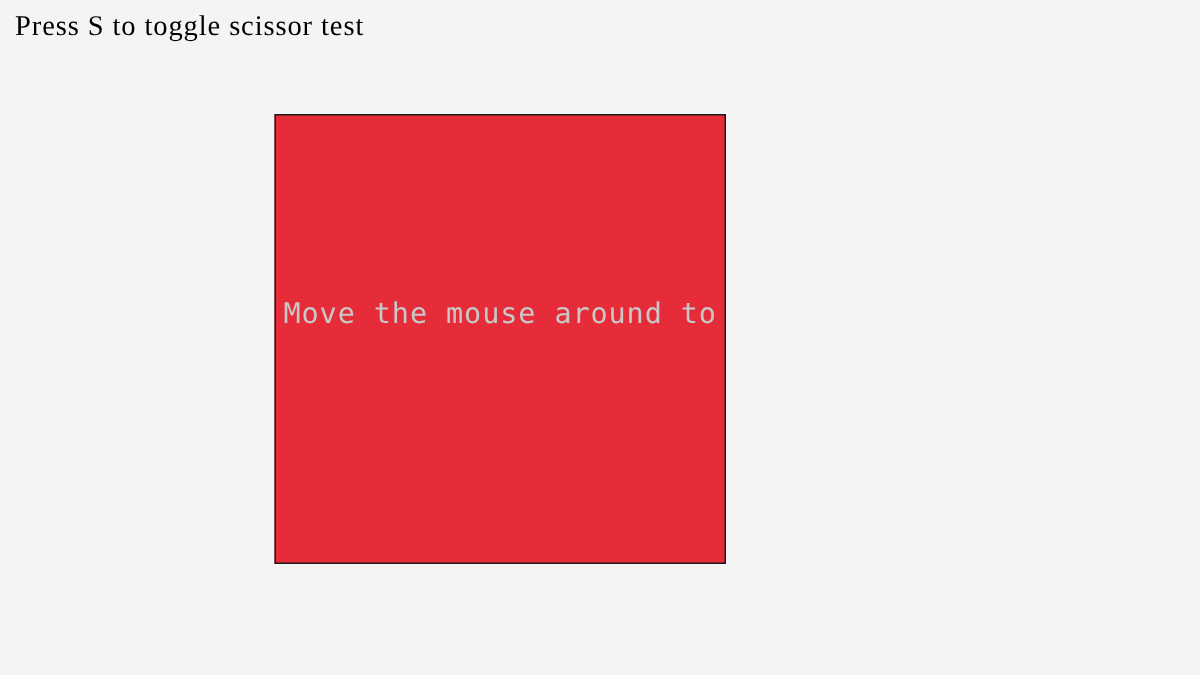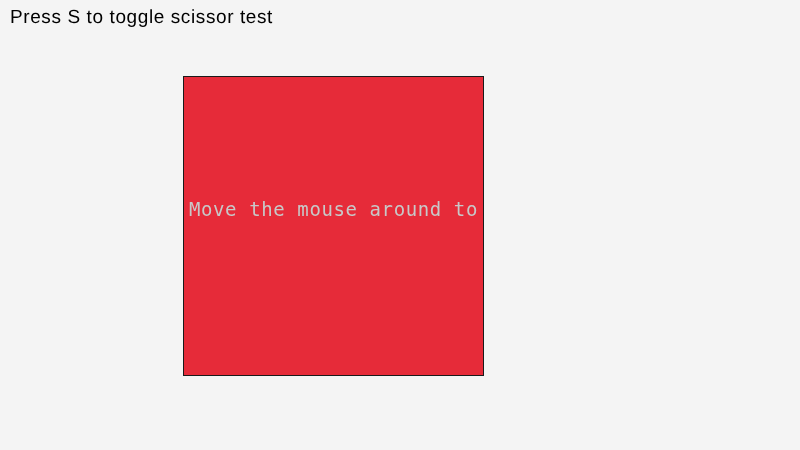--- a/index.html
+++ b/index.html
@@ -20,21 +20,21 @@
     height: 450px;
     background: #f4f4f4;
     overflow: hidden;
   }
 
   
   #hint-text {
     position: absolute;
     left: 10px;
     top: 7px;
-    font-family: Liberation Sans, sans-serif;
+    font-family: Liberation Serif, serif;
     font-size: 19px;
     line-height: 22px;
     letter-spacing: 0.6px;
     color: #000000;
     white-space: pre;
     -webkit-font-smoothing: none;
     font-smooth: never;
     text-rendering: geometricPrecision;
   }
 

